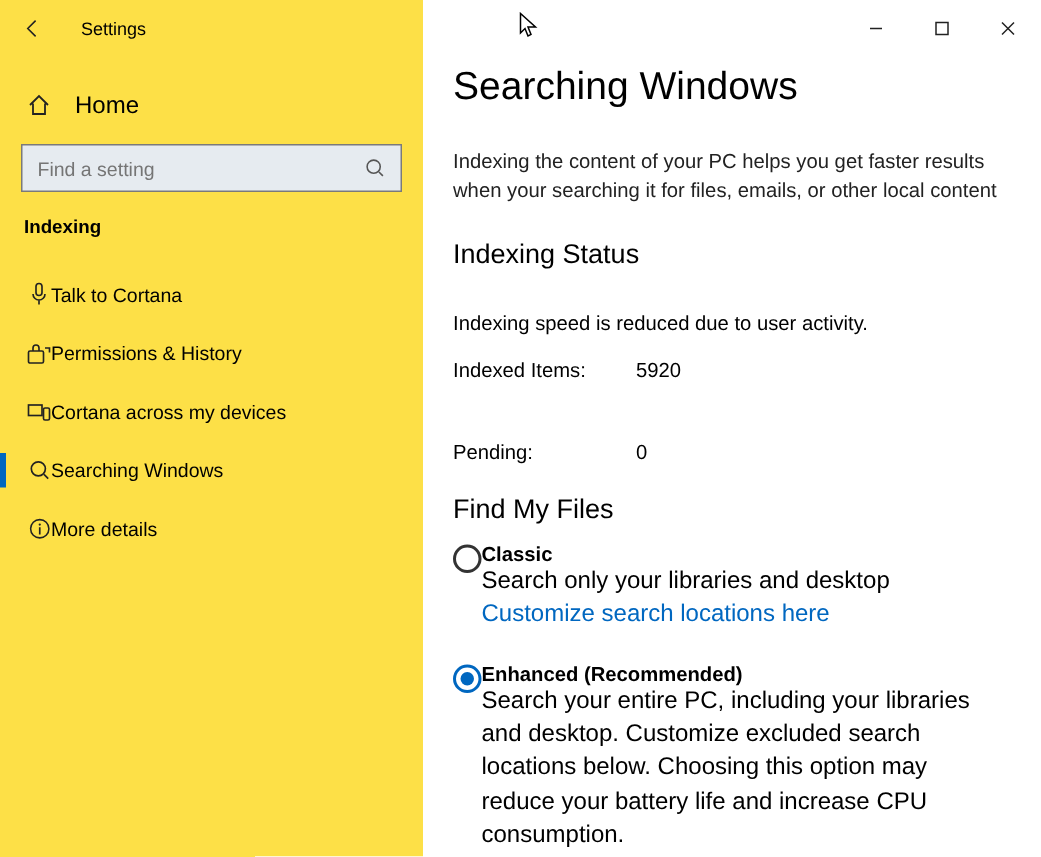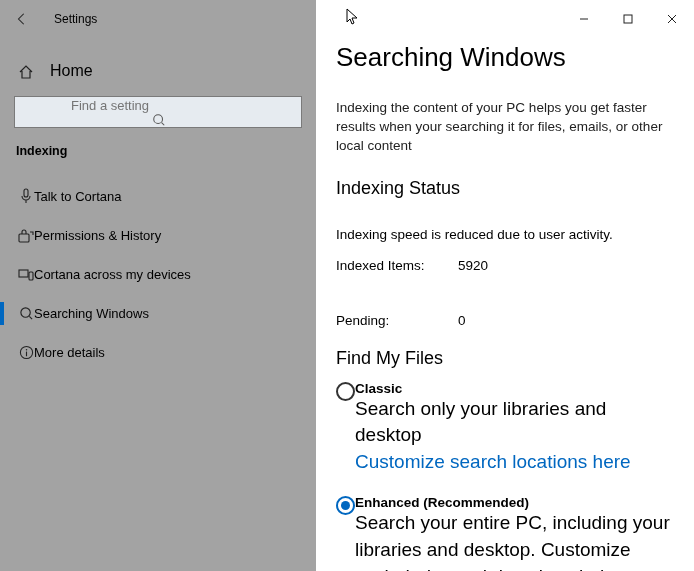--- a/index.html
+++ b/index.html
@@ -1,23 +1,23 @@
 <!DOCTYPE html>
 <html><head>
 <meta charset="utf-8">
 <style>
 * { margin: 0; padding: 0; box-sizing: border-box; font-family: "Segoe UI", Arial, sans-serif; }
 body { width: 694px; height: 571px; background: #fff; display: flex; overflow: hidden; }
-.sidebar { width: 316px; height: 100%; background: #a3a3a3; display: flex; flex-direction: column; }
+.sidebar { width: 282px; height: 100%; background: #fde047; display: flex; flex-direction: column; }
 .sb-header { display: flex; align-items: center; height: 38px; padding: 0 8px; gap: 18px; }
 .sb-header .back { display:flex; align-items:center; justify-content:center; width:28px; height:28px;}
 .sb-header .title { font-size: 12px;}
-.home-row { display:flex; align-items:flex-end; gap:16px; padding: 10px 18px 10px 18px; margin-top: 14px; }
+.home-row { display:flex; align-items:flex-start; gap:16px; padding: 10px 18px 10px 18px; margin-top: 14px; }
 .home-row .icon { width:16px; display:flex; align-items:center; justify-content:center; }
-.searchbox { margin: 6px 14px 0 14px; height: 32px; border: 1px solid #7a7a7a; background:#e6ebf0; display:flex; align-items:center; padding: 0 8px 0 10px; flex-direction: column; }
+.searchbox { margin: 6px 14px 0 14px; height: 32px; border: 1px solid #7a7a7a; background:#e6ebf0; display:flex; align-items:center; padding: 0 8px 0 10px; }
 .searchbox input { flex:1; border:none; background:transparent; font-size:13px; outline:none; color:#555; }
 .searchbox .sicon { width:18px; display:flex; align-items:center; justify-content:center; }
 .section-label { padding: 16px 16px 8px 16px; font-size: 12.5px; font-weight: 600; }
 .navlist { margin-top: 10px; }
 .navitem { display:flex; align-items:center; padding: 12px 18px; font-size: 13px; position:relative; }
 .navitem.active::before { content:""; position:absolute; left:0; top:8px; bottom:8px; width:4px; background:#0067c0; }
 .navitem .icon { width:16px; display:flex; align-items:center; justify-content:center; }
 
 .main { flex:1; height:100%; display:flex; flex-direction:column; background:#fff; }
 .titlebar { height: 30px; display:flex; align-items:flex-start; justify-content:flex-end; padding-top:8px; }
@@ -30,21 +30,21 @@
 .status-line { font-size: 13.5px; margin-bottom: 16px; margin-top: 28px; }
 .stats { display:flex; gap:12px; font-size: 13.5px; margin-bottom: 8px;}
 .stats .lbl { width: 110px; }
 .link { color:#0067c0; }
 .radio-group { margin-top: 8px; }
 .radio-item { display:flex; margin-bottom: 20px; }
 .radio-item .circle { width:19px; height:19px; border-radius:50%; border:2px solid #333; flex-shrink:0; margin-top:1px; display:flex; align-items:center; justify-content:center; }
 .radio-item.selected .circle { border-color:#0067c0; }
 .radio-item.selected .dot { width:9px; height:9px; border-radius:50%; background:#0067c0; }
 .radio-item .rcontent .rtitle { font-size: 13.5px; font-weight:600; }
-.radio-item .rcontent .rdesc { font-size: 19px; line-height:1.4; }
+.radio-item .rcontent .rdesc { font-size: 16px; line-height:1.4; }
 </style>
 </head>
 <body>
 
 <div class="sidebar">
   <div class="sb-header">
     <div class="back">
       <svg width="14" height="14" viewBox="0 0 16 16">
           <path d="M10 2 L4 8 L10 14" stroke="#222" stroke-width="1.2" fill="none"></path>
         </svg>

